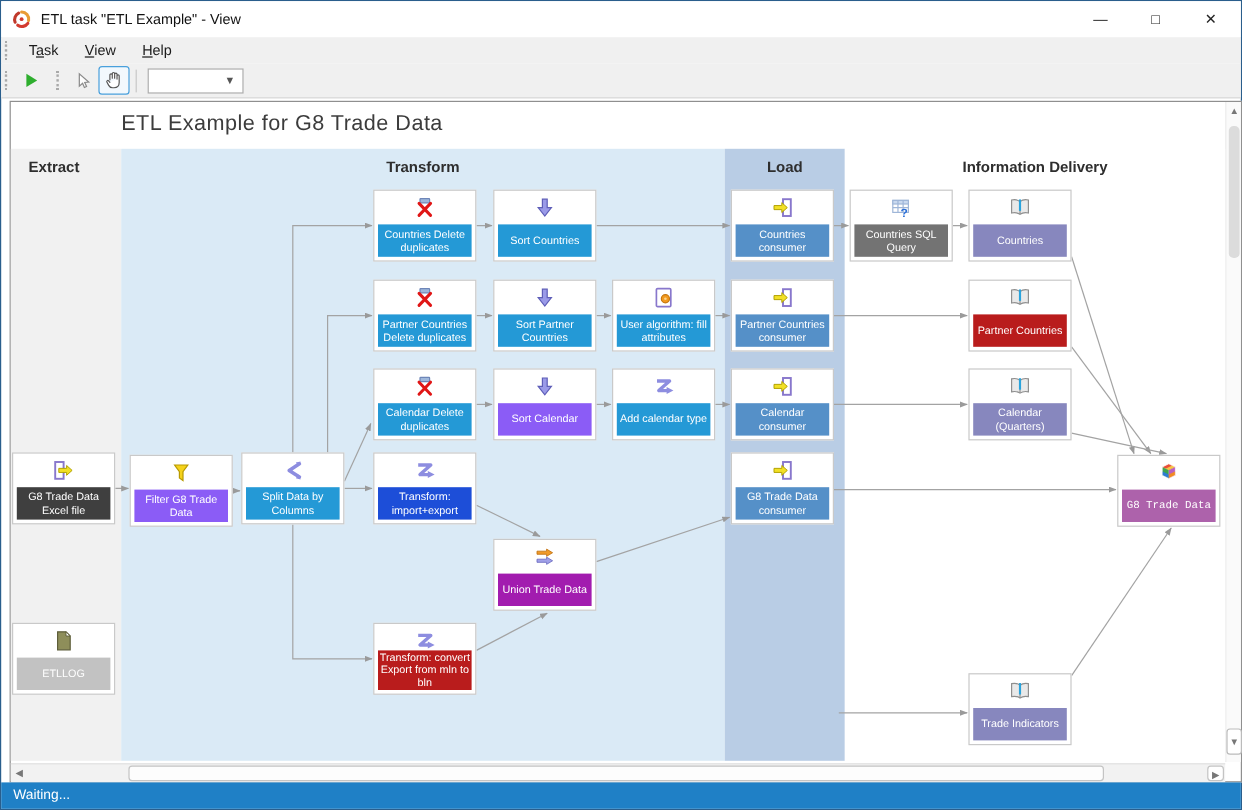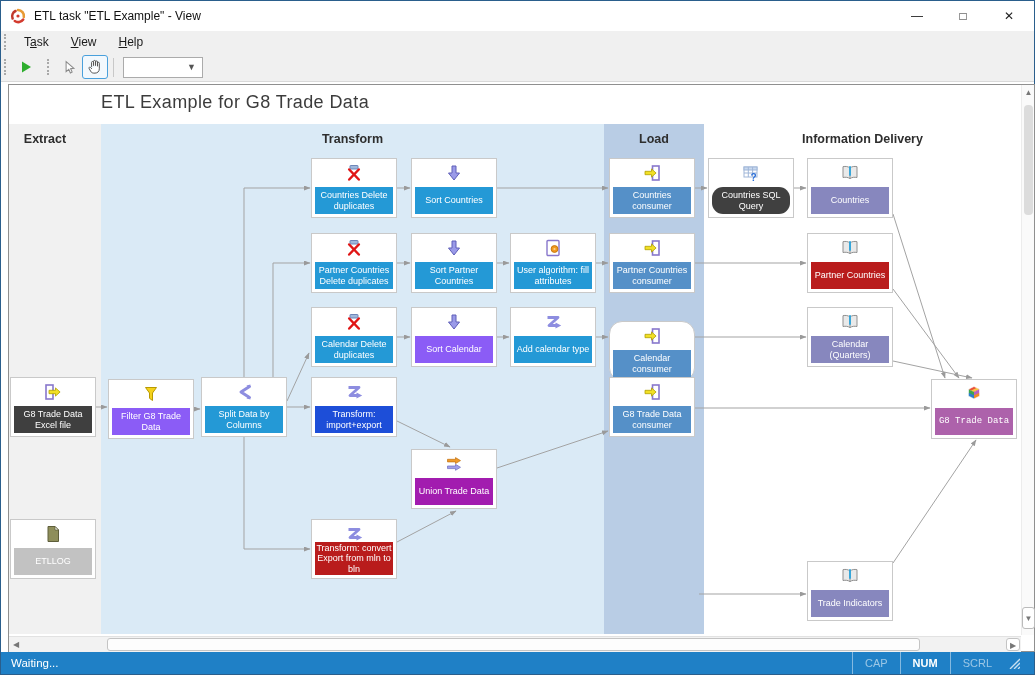--- a/index.html
+++ b/index.html
@@ -310,21 +310,21 @@
       </div>
       <div class="node" style="left: 608px; top: 232px;">
         <div class="node-icon">
           <svg width="20" height="20" viewBox="0 0 20 20">
             <rect x="10.5" y="3" width="6.5" height="14" fill="#fff" stroke="#8877cc" stroke-width="1.6"></rect>
             <path d="M3 8.3 h6.5 V5.9 l4.6 4.1 -4.6 4.1 V11.7 H3 Z" fill="#f2e025" stroke="#b0a000" stroke-width="0.8"></path>
           </svg>
         </div>
         <div class="node-label" style="background: rgb(85, 144, 200);">Partner Countries consumer</div>
       </div>
-      <div class="node" style="left: 608px; top: 320px; border-radius: 13px;">
+      <div class="node" style="left: 608px; top: 306px;">
         <div class="node-icon">
           <svg width="20" height="20" viewBox="0 0 20 20">
             <rect x="10.5" y="3" width="6.5" height="14" fill="#fff" stroke="#8877cc" stroke-width="1.6"></rect>
             <path d="M3 8.3 h6.5 V5.9 l4.6 4.1 -4.6 4.1 V11.7 H3 Z" fill="#f2e025" stroke="#b0a000" stroke-width="0.8"></path>
           </svg>
         </div>
         <div class="node-label" style="background: rgb(85, 144, 200);">Calendar consumer</div>
       </div>
       <div class="node" style="left: 608px; top: 376px;">
         <div class="node-icon">
@@ -339,21 +339,21 @@
         <div class="node-icon">
           <svg width="20" height="20" viewBox="0 0 20 20">
             <rect x="3" y="4" width="13" height="10" fill="#fff" stroke="#9fb6d8"></rect>
             <rect x="3" y="4" width="13" height="3" fill="#c9d9ef" stroke="#9fb6d8"></rect>
             <line x1="7.3" y1="4" x2="7.3" y2="14" stroke="#9fb6d8"></line>
             <line x1="11.6" y1="4" x2="11.6" y2="14" stroke="#9fb6d8"></line>
             <line x1="3" y1="10" x2="16" y2="10" stroke="#9fb6d8"></line>
             <text x="9.5" y="18" font-size="10" font-weight="bold" fill="#2b6fd8">?</text>
           </svg>
         </div>
-        <div class="node-label" style="background: #404040; border-radius: 11px;">Countries SQL Query</div>
+        <div class="node-label" style="background: #737373;">Countries SQL Query</div>
       </div>
       <div class="node" style="left: 806px; top: 157px;">
         <div class="node-icon">
           <svg width="20" height="20" viewBox="0 0 20 20">
             <path d="M10 5 C8 3.4 5.5 3.1 3 3.7 V14.5 C5.5 14 8 14.2 10 15.6 C12 14.2 14.5 14 17 14.5 V3.7 C14.5 3.1 12 3.4 10 5 Z" fill="#e9e9e9" stroke="#8f8f8f"></path>
             <path d="M10 5 V15.6" stroke="#8f8f8f"></path>
             <rect x="9.1" y="3.2" width="1.8" height="9.5" fill="#29a3dc"></rect>
           </svg>
         </div>
         <div class="node-label" style="background: rgb(135, 135, 190);">Countries</div>
@@ -410,29 +410,14 @@
     <div class="v-arrow down">▼</div>
   </div>
   <div class="hscroll">
     <div class="h-arrow left">◀</div>
     <div class="thumb"></div>
     <div class="h-arrow right">▶</div>
   </div>
 
   <div class="statusbar">
     <span class="status-msg">Waiting...</span>
-    <div class="status-right">
-      <div class="ind-sep"></div>
-      <span class="ind">CAP</span>
-      <div class="ind-sep"></div>
-      <span class="ind on">NUM</span>
-      <div class="ind-sep"></div>
-      <span class="ind">SCRL</span>
-      <svg class="resize-grip" viewBox="0 0 12 12">
-        <g stroke="rgba(255,255,255,.75)" stroke-width="1.3">
-          <line x1="2" y1="12" x2="12" y2="2"></line>
-            <line x1="6" y1="12" x2="12" y2="6"></line>
-            <line x1="10" y1="12" x2="12" y2="10"></line>
-        </g>
-      </svg>
-    </div>
   </div>
 </div>
 
 </body></html>

